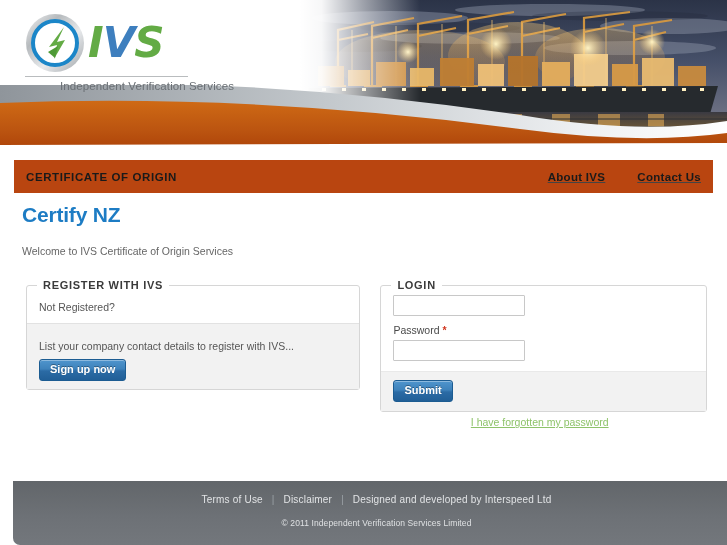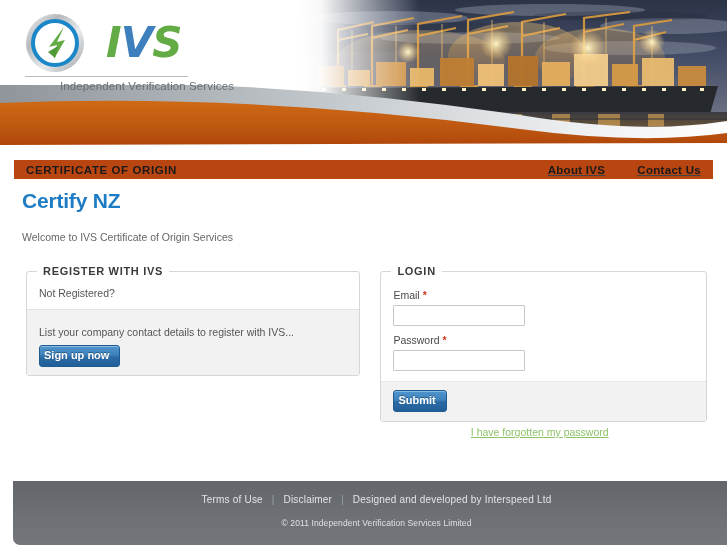--- a/index.html
+++ b/index.html
@@ -52,21 +52,20 @@
   
   .logo-block {
     position: absolute;
     left: 24px; top: 12px;
     width: 180px;
   }
   .logo-row {
     display: flex;
     align-items: center;
     height: 62px;
-    gap: 18px;
   }
   .logo-mark { width: 62px; height: 62px; flex: 0 0 62px; }
   .logo-word {
     margin-left: 2px;
     font-family: "DejaVu Sans", sans-serif;
     font-weight: bold;
     font-style: italic;
     font-size: 42px;
     letter-spacing: -1px;
     line-height: 1;
@@ -93,21 +92,21 @@
   .page {
     position: absolute;
     left: 14px; top: 160px;
     width: 699px;
     background: #ffffff;
   }
 
   
   .navbar {
     position: relative;
-    height: 19px;
+    height: 33px;
     background: #b94510;
     display: flex;
     align-items: center;
     justify-content: space-between;
   }
   .nav-title {
     color: #1a1a1a;
     font-size: 11.5px;
     font-weight: bold;
     letter-spacing: 0.6px;
@@ -220,21 +219,21 @@
   .btn {
     display: inline-block;
     border: 1px solid #1c5c92;
     border-radius: 3px;
     background: linear-gradient(to bottom, #4f95cd 0%, #3e82bb 45%, #2b6ba5 55%, #215f97 100%);
     color: #ffffff;
     font-family: "Liberation Sans", sans-serif;
     font-size: 11px;
     font-weight: bold;
     text-shadow: 0 -1px 0 rgba(0,0,0,0.35);
-    padding: 4px 10px 5px 4px;
+    padding: 4px 10px 5px 10px;
     cursor: pointer;
     box-shadow: inset 0 1px 0 rgba(255,255,255,0.35);
     line-height: 1;
   }
 
   .forgot-wrap {
     text-align: center;
     margin: 1px 0 0 0;
     padding-right: 8px;
   }
@@ -482,24 +481,20 @@
             <div class="btn">Sign up now</div>
           </div>
         </fieldset>
       </div>
 
       <div class="col-right">
         <fieldset class="panel">
           <legend>LOGIN</legend>
           <div class="panel-body">
 
-            <div class="field-label">
-              <span>Email</span>
-              <span class="req">*</span>
-            </div>
             <input class="text-input" type="text" value="" style="">
 
             <div class="field-label">
               <span>Password</span>
               <span class="req">*</span>
             </div>
             <input class="text-input" type="password" value="" style="">
           </div>
           <div class="panel-foot-plain">
             <div class="btn">Submit</div>

